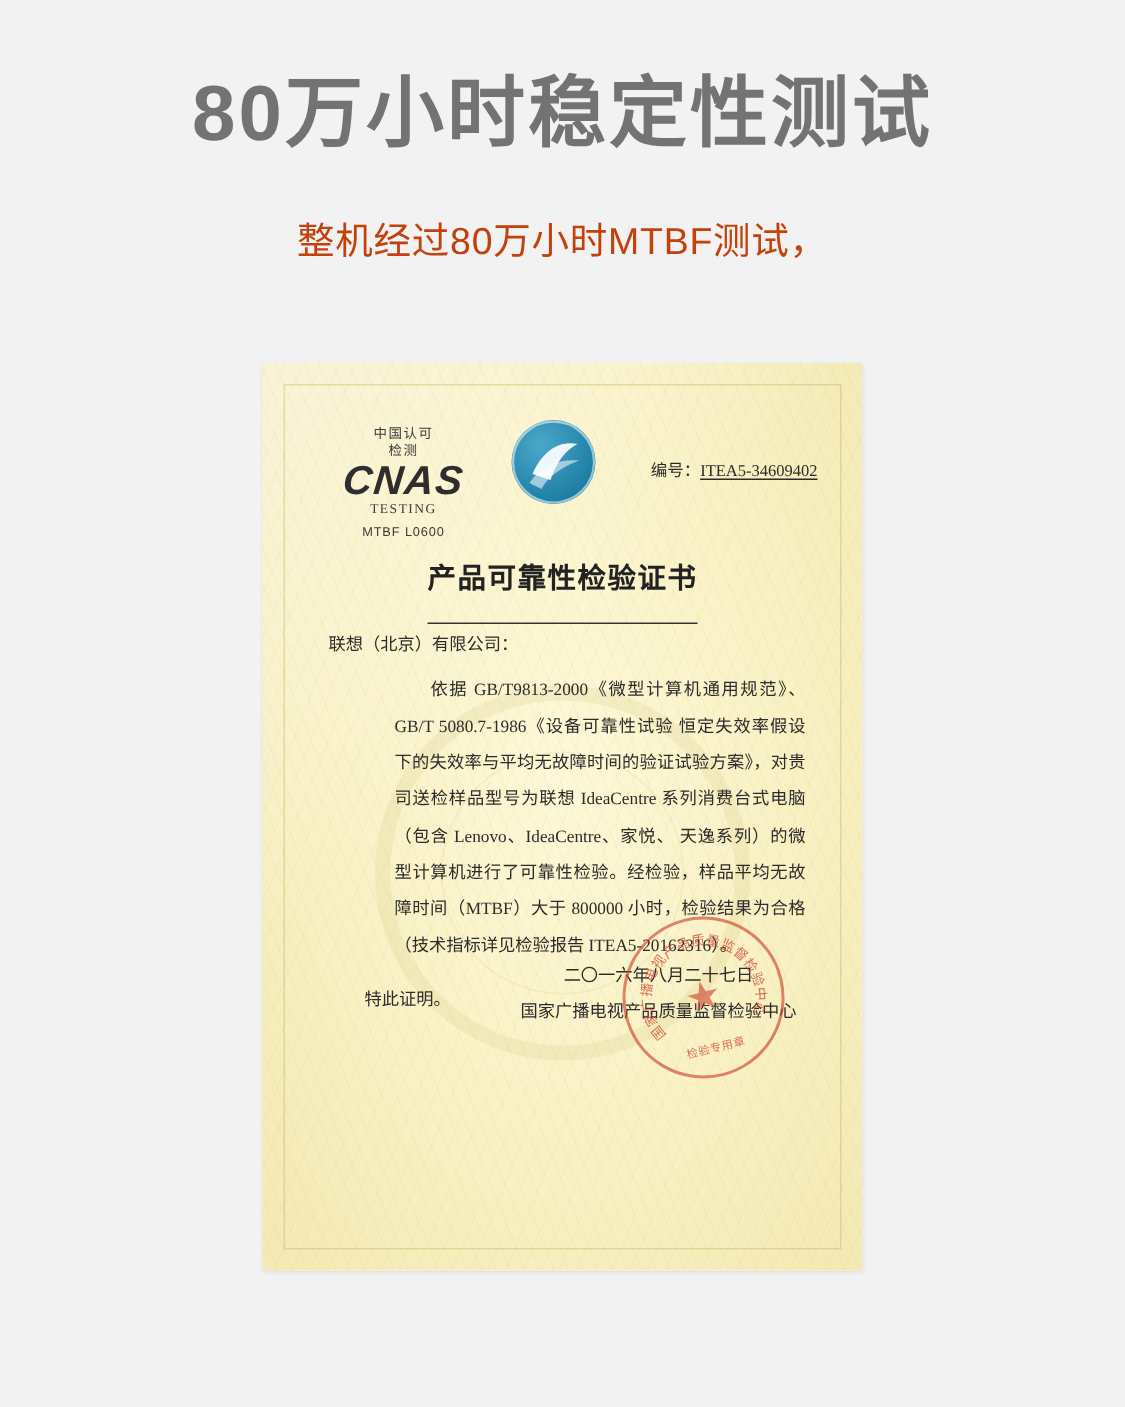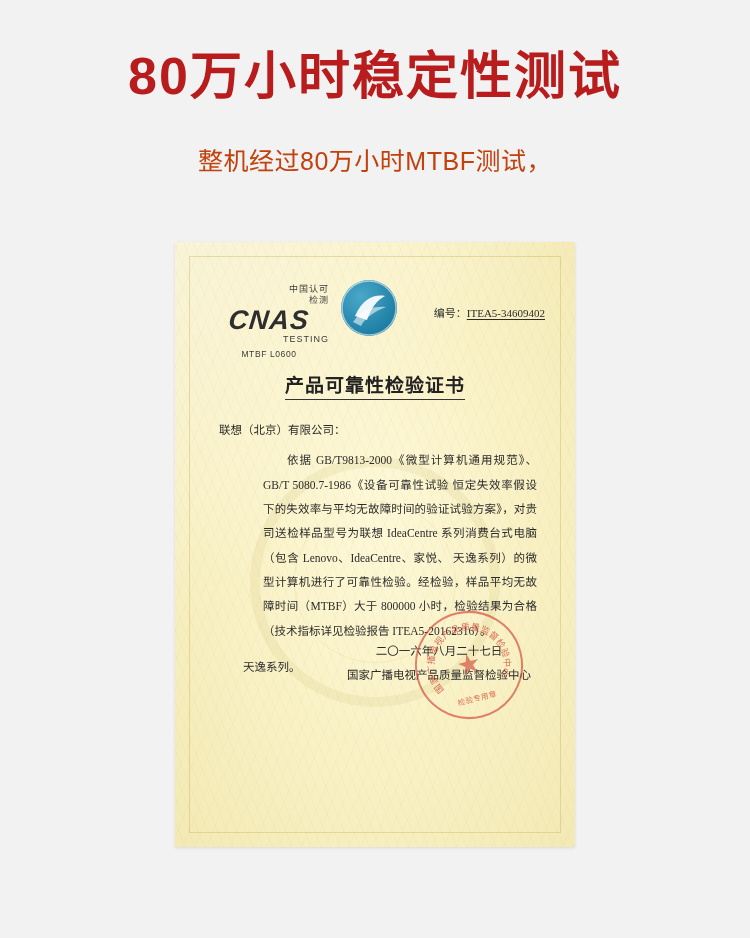--- a/index.html
+++ b/index.html
@@ -20,21 +20,21 @@
     background: #f2f2f2;
     display: flex;
     flex-direction: column;
     align-items: center;
   }
   .headline {
     margin-top: 46px;
     font-size: 52px;
     font-weight: bold;
     letter-spacing: 2px;
-    color: #b91c1c;
+    color: #737373;
     line-height: 1.18;
     text-align: center;
   }
   .subcopy {
     margin-top: 34px;
     font-size: 25px;
     color: #c2410c;
     line-height: 1.62;
     text-align: left;
     letter-spacing: 0.5px;
@@ -106,23 +106,24 @@
   .cnas-block {
     position: absolute;
     left: 8px;
     top: 0;
     width: 120px;
     color: #3a3a3a;
   }
   .cnas-cn {
     font-size: 9px;
     letter-spacing: 1px;
-    text-align: right;
+    text-align: center;
     line-height: 1.25;
     color: #3a3a3a;
+    font-family: Liberation Serif, serif;
   }
   .cnas-logo {
     font-size: 27px;
     font-weight: bold;
     font-style: italic;
     letter-spacing: 1px;
     text-align: center;
     color: #2e2e2e;
     line-height: 1;
     margin-top: 1px;
@@ -164,21 +165,21 @@
     text-align: center;
     font-family: "Liberation Serif", serif;
     font-weight: bold;
     font-size: 19px;
     letter-spacing: 1px;
     color: #222;
   }
   .cert-title .u-line {
     display: inline-block;
     border-bottom: 1px solid #333;
-    padding-bottom: 2px;
+    padding-bottom: 17px;
   }
 
   .cert-body {
     position: absolute;
     left: 44px;
     right: 38px;
     top: 176px;
     font-family: "Liberation Serif", serif;
     font-size: 11.5px;
     color: #2b2b2b;
@@ -281,21 +282,21 @@
         </div>
       </div>
 
       <div class="cert-title">
         <span class="u-line">产品可靠性检验证书</span>
       </div>
 
       <div class="cert-body">
         <div class="addressee">联想（北京）有限公司：</div>
         <div class="para">依据 GB/T9813-2000《微型计算机通用规范》、GB/T 5080.7-1986《设备可靠性试验 恒定失效率假设下的失效率与平均无故障时间的验证试验方案》，对贵司送检样品型号为联想 IdeaCentre 系列消费台式电脑（包含 Lenovo、IdeaCentre、家悦、 天逸系列）的微型计算机进行了可靠性检验。经检验，样品平均无故障时间（MTBF）大于 800000 小时，检验结果为合格（技术指标详见检验报告 ITEA5-20162316）。</div>
-        <div class="closing">天逸系列。</div>
+        <div class="closing">特此证明。</div>
       </div>
 
       <div class="cert-sign">
         <div>二〇一六年八月二十七日</div>
         <div>国家广播电视产品质量监督检验中心</div>
       </div>
 
       <div class="stamp">
         <div class="stamp-ring-text" id="seal-ring">
             <span style="transform: rotate(-205deg) translate(40px) rotate(90deg) translate(-4px, -5px);">国</span>

